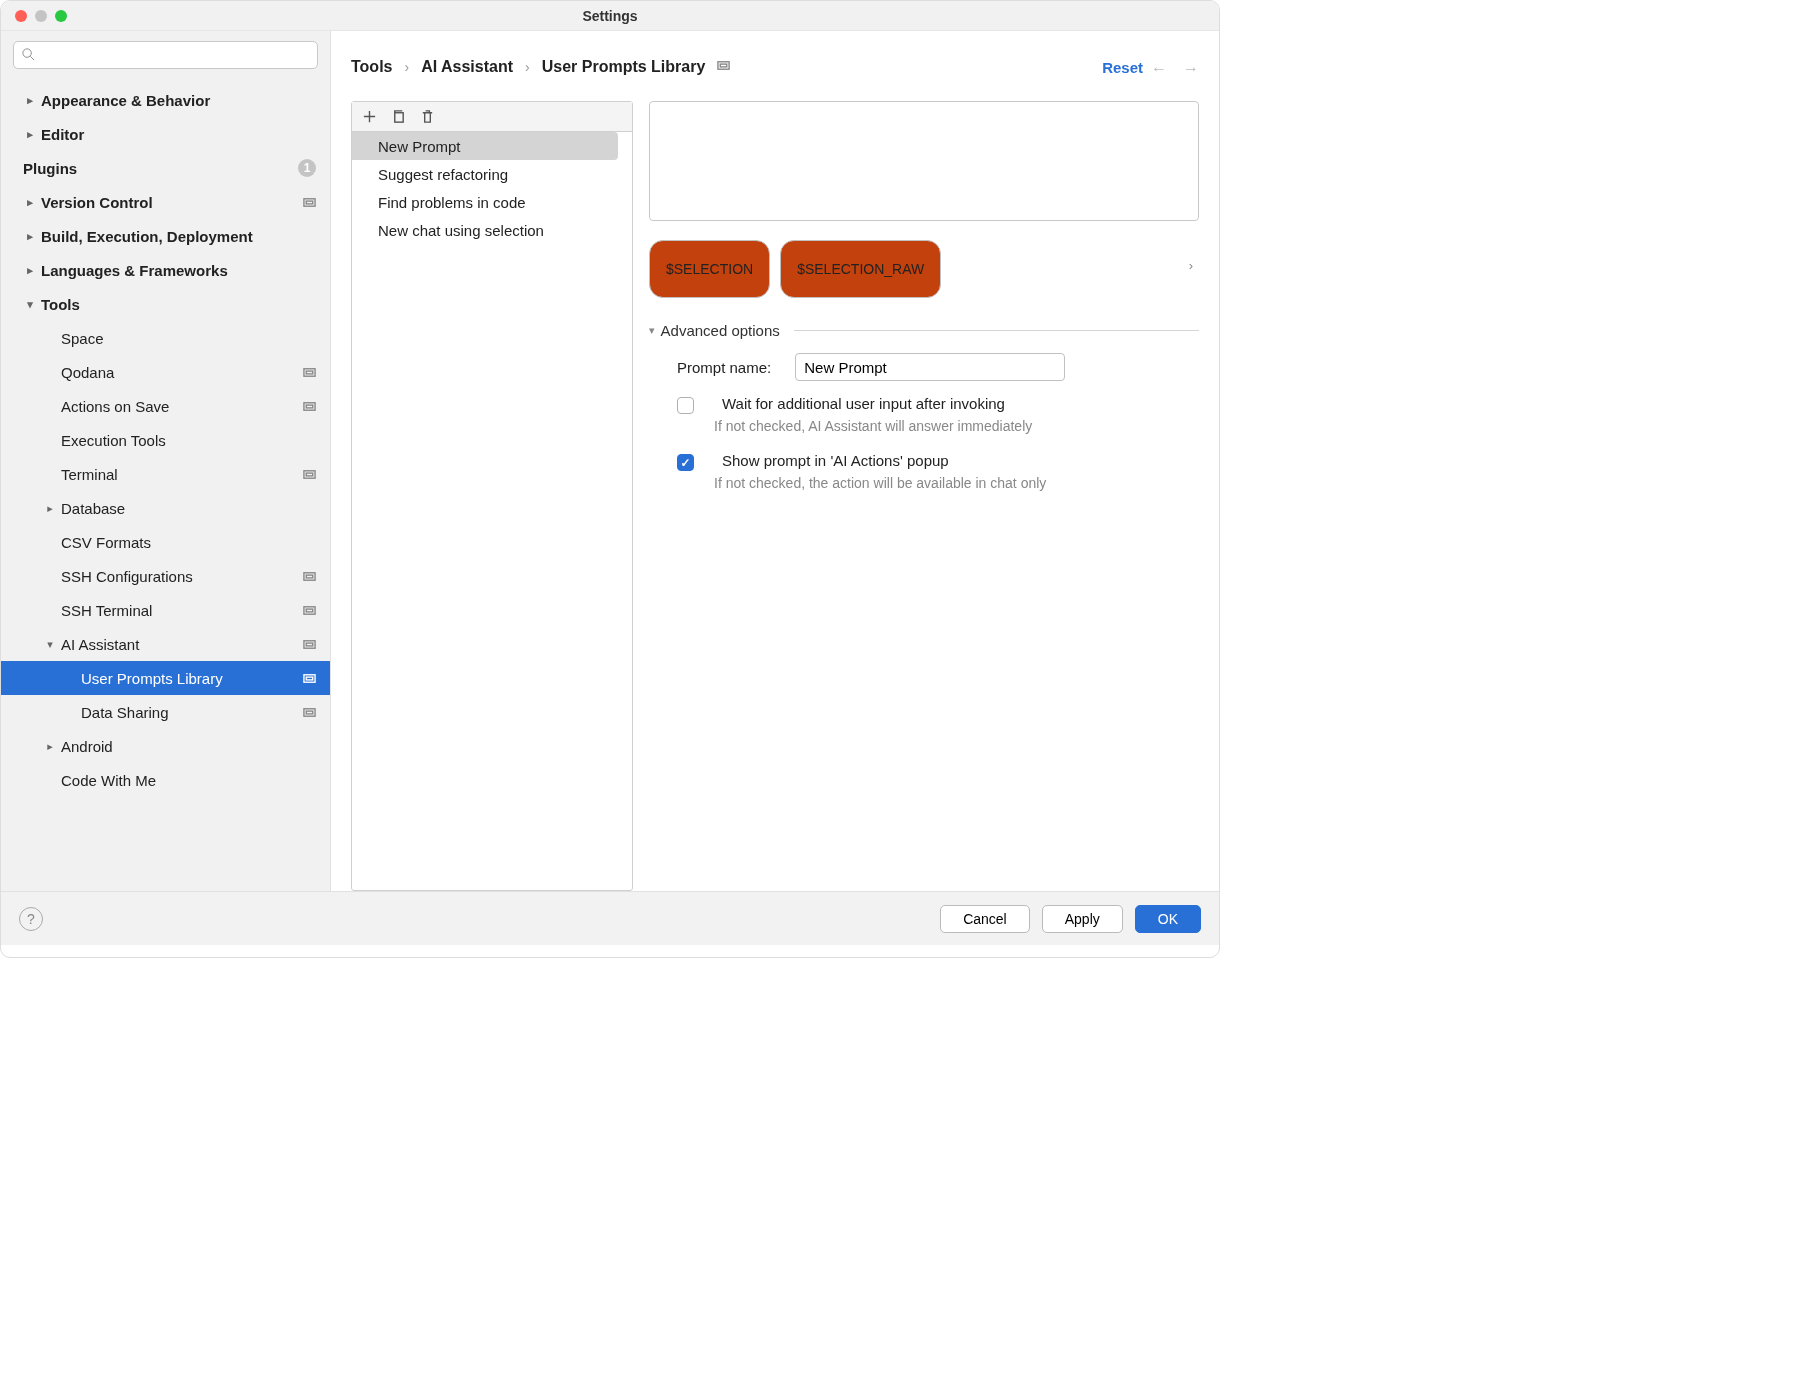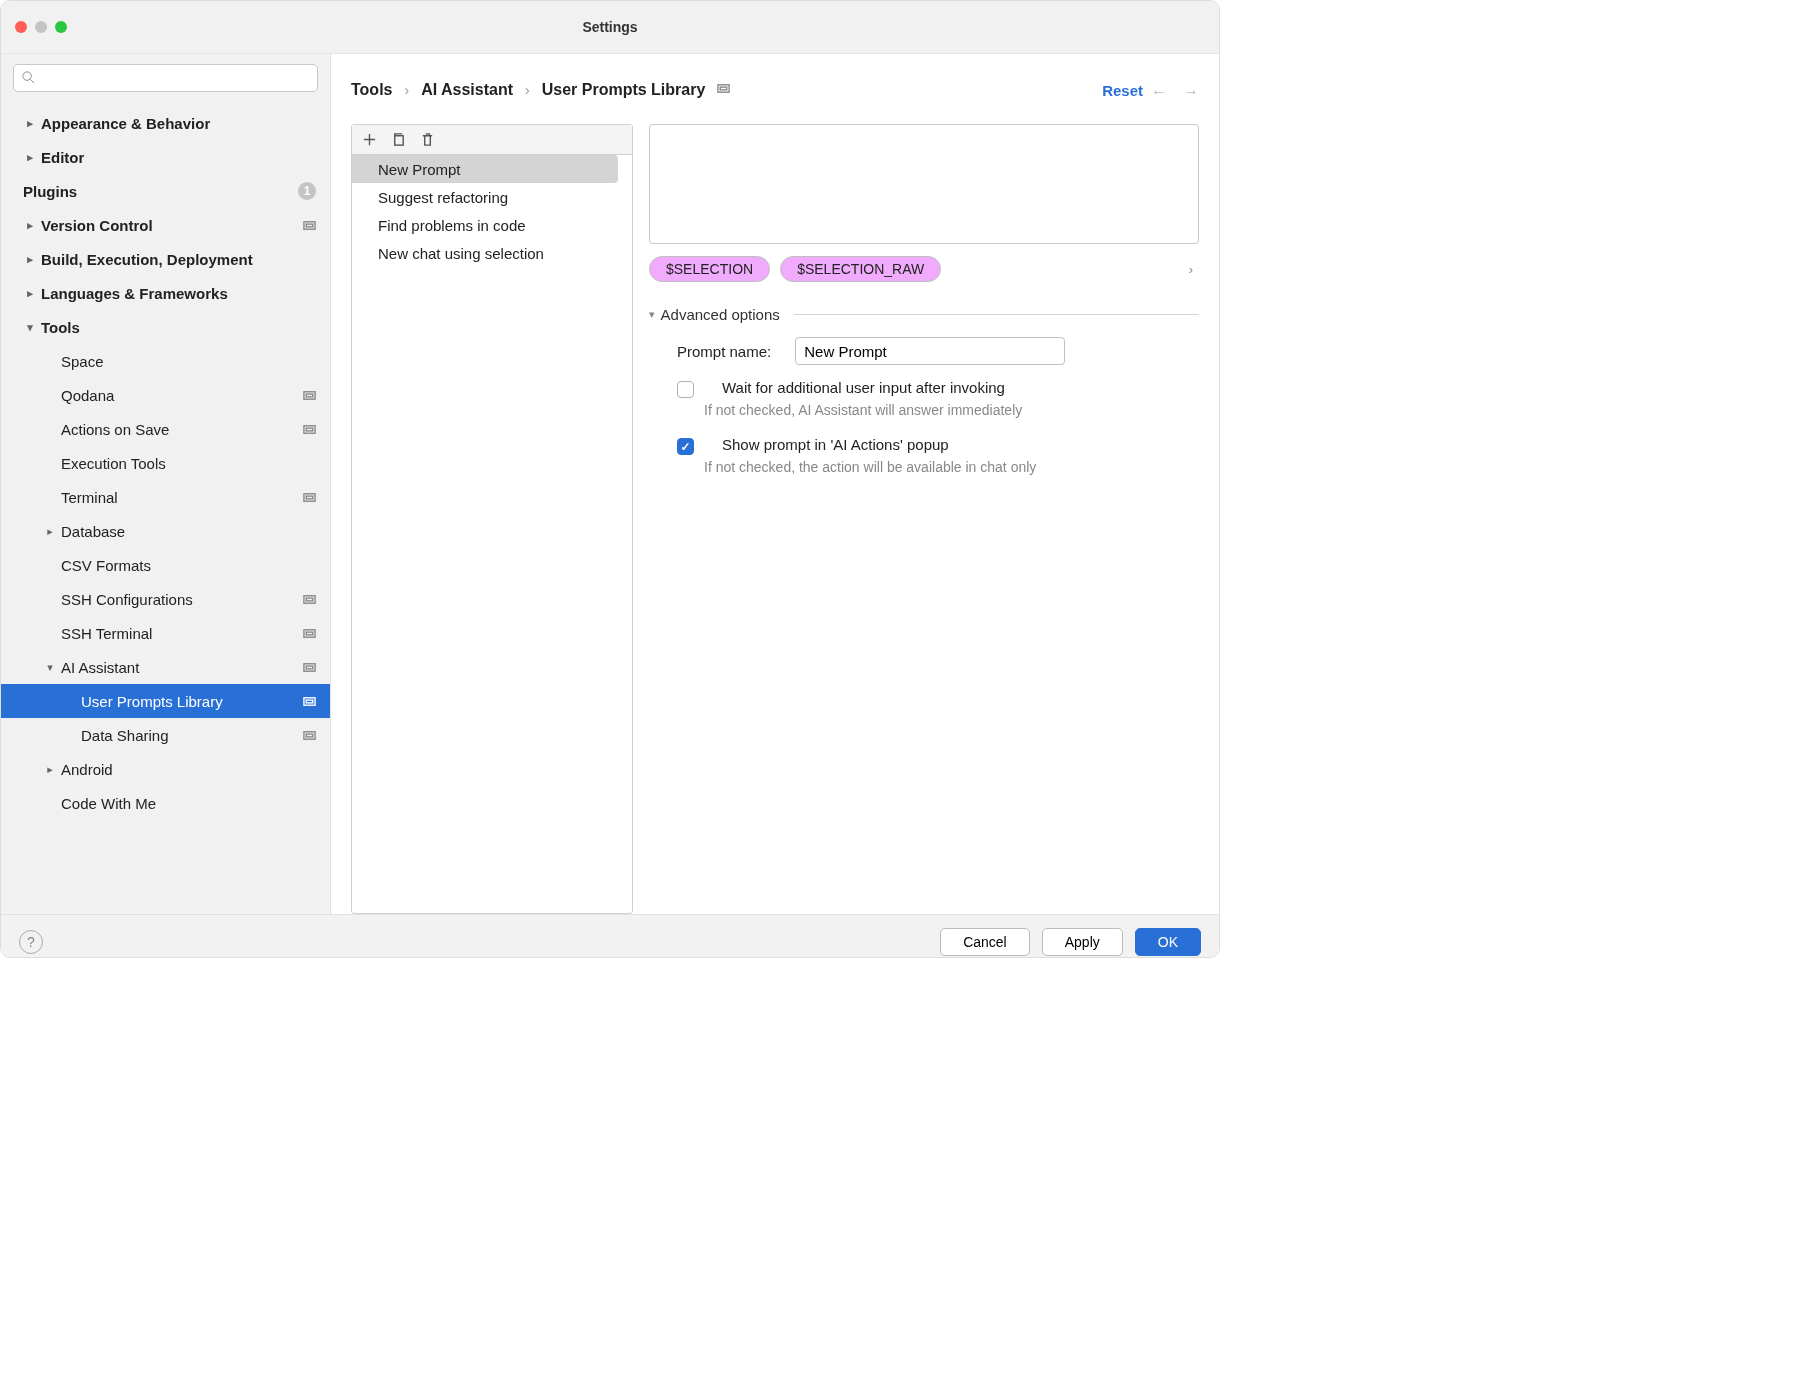--- a/index.html
+++ b/index.html
@@ -8,21 +8,21 @@
       font-size: 13px;
       background: #fff;
       color: #222;
       width: 1220px;
       height: 958px;
       overflow: hidden;
       border-radius: 10px;
       border: 1px solid #ddd;
     }
     .title-bar {
-      height: 53px;
+      height: 30px;
       display: flex;
       align-items: center;
       padding: 0 14px;
       border-bottom: 1px solid #e6e6e6;
       position: relative;
       background: #f1f1f1;
     }
     .traffic-lights { display: flex; gap: 8px; }
     .light { width: 12px; height: 12px; border-radius: 50%; }
     .light.red { background: #ff5f57; }
@@ -133,24 +133,25 @@
       height: 120px;
       border: 1px solid #c8c8c8;
       border-radius: 4px;
       background: #fff;
       margin-bottom: 12px;
     }
     .chips-row { display: flex; align-items: center; gap: 10px; }
     .chip {
       border: 1px solid #c0c0c0;
       border-radius: 14px;
-      padding: 4px 16px;
+      padding: 20px 16px;
       font-size: 14px;
-      background: #f0abfc;
+      background: #c2410c;
       cursor: pointer;
+      margin-top: 7px;
     }
     .chips-row .chev-r { margin-left: auto; color: #888; font-size: 13px; padding-right: 6px; cursor:pointer; }
 
     .adv-section { margin-top: 24px; }
     .adv-header {
       display: flex; align-items: center; gap: 6px;
       font-size: 15px; color: #333;
     }
     .adv-header .line { flex:1; height:1px; background:#d5d5d5; margin-left:8px; }
     .adv-header .chev { color:#888; font-size:11px; }
@@ -164,21 +165,21 @@
     .check-row { display: flex; align-items: flex-start; gap: 28px; margin-bottom: 4px; padding-left: 0; }
     .check-box {
       width: 17px; height: 17px; border: 1px solid #b0b0b0; border-radius: 4px;
       display: flex; align-items: center; justify-content: center;
       flex-shrink: 0; margin-top: 2px; cursor:pointer;
       background: #fff;
     }
     .check-box.checked { background: #2970d6; border-color: #2970d6; }
     .check-box.checked::after { content:"✓"; color:#fff; font-size:12px; font-weight:bold; }
     .check-label { font-size: 15px; color: #222; }
-    .hint { font-size: 14px; color: #888; margin: 4px 0 18px 27px; }
+    .hint { font-size: 14px; color: #888; margin: 4px 0 18px 37px; }
 
     .footer {
       height: 54px;
       border-top: 1px solid #e1e1e1;
       display: flex;
       align-items: center;
       padding: 0 18px;
       background: #f2f2f2;
       gap: 12px;
     }

